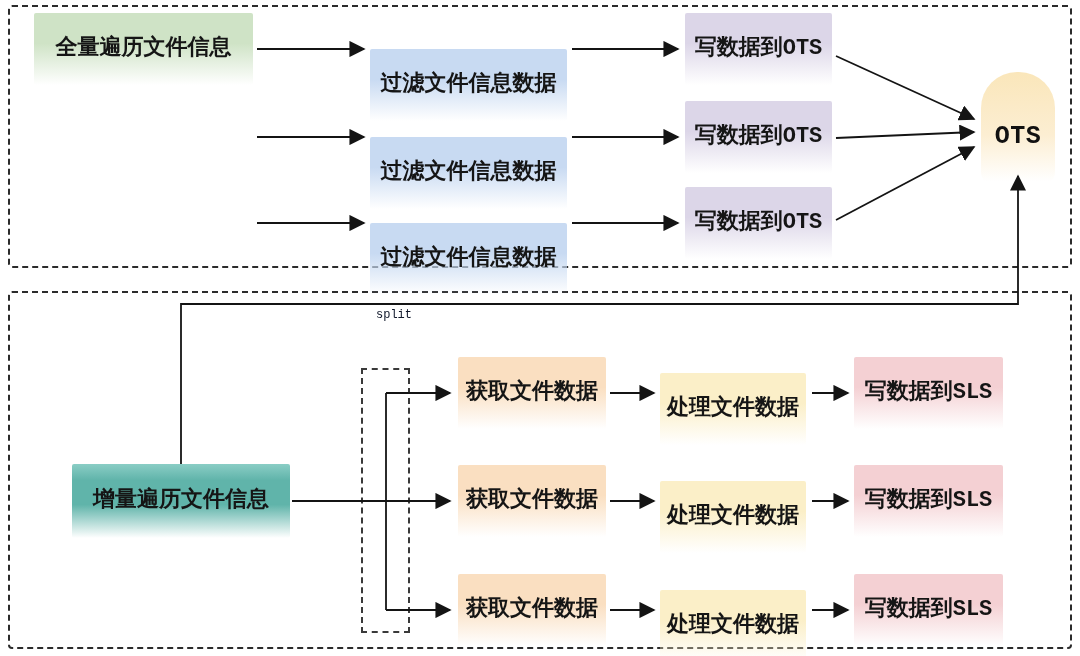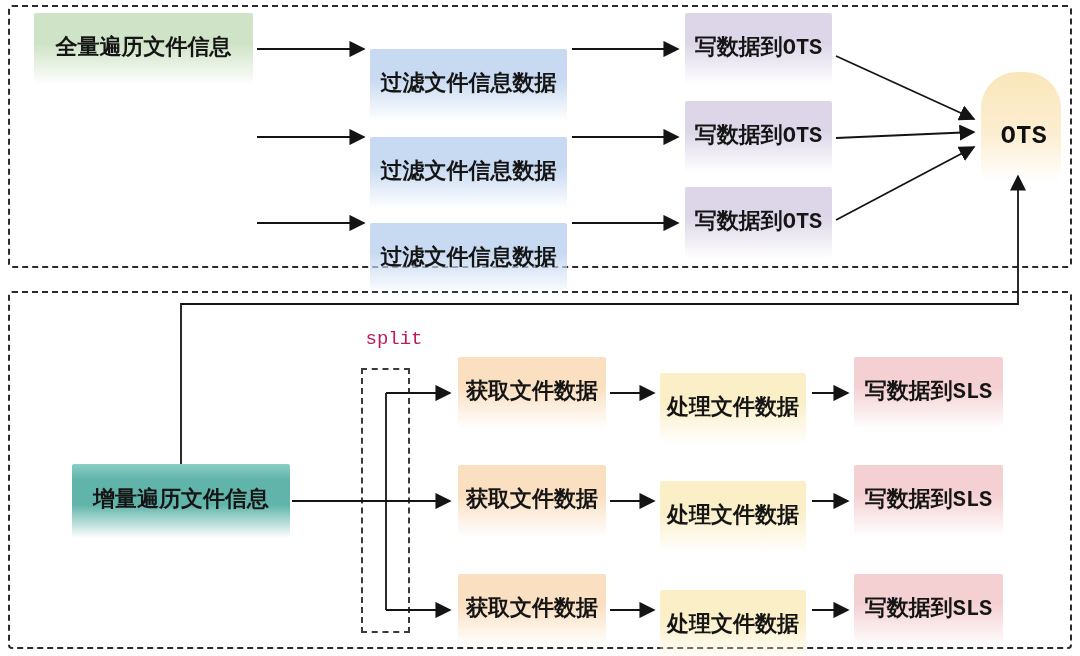--- a/index.html
+++ b/index.html
@@ -31,39 +31,39 @@
   .purple{background:linear-gradient(180deg,var(--c-purple,#dcd6e8) 0%,var(--c-purple,#dcd6e8) 42%,rgba(255,255,255,0) 100%);}
   .orange{background:linear-gradient(180deg,var(--c-orange,#fadfc1) 0%,var(--c-orange,#fadfc1) 42%,rgba(255,255,255,0) 100%);text-align:right;}
   .yellow{background:linear-gradient(180deg,var(--c-yellow,#fbefc8) 0%,var(--c-yellow,#fbefc8) 42%,rgba(255,255,255,0) 100%);margin-top:16px;}
   .pink  {background:linear-gradient(180deg,var(--c-pink,#f4d0d3) 0%,var(--c-pink,#f4d0d3) 42%,rgba(255,255,255,0) 100%);}
   .teal  {background:linear-gradient(180deg,#8acdc5 0%,var(--c-teal,#60b4aa) 22%,var(--c-teal,#60b4aa) 55%,rgba(255,255,255,0) 100%);}
   .cylinder{
     position:absolute;
     left:981px;top:72px;width:74px;height:114px;
     border-radius:36px 36px 14px 14px;
     background:linear-gradient(180deg,var(--c-cream,#fae6ba) 0%,#fceed2 55%,rgba(255,255,255,0) 96%);
-    display:flex;align-items:center;justify-content:center;padding-left:6px;
+    display:flex;align-items:center;justify-content:center;
   }
   .cylinder .db-label{
     font-size:25px;font-weight:700;color:#111;
     letter-spacing:0.5px;
     margin-top:14px;
   }
   .split-group{
     position:absolute;
     left:361px;top:368px;width:49px;height:265px;
     border:2px dashed #3a3a3a;
     box-sizing:border-box;
     background:transparent;
   }
   .split-label{
     position:absolute;
-    left:352px;top:328px;width:84px;
+    left:352px;top:308px;width:84px;
     text-align:center;
-    font-size:19px;font-weight:400;color:#be185d;
+    font-size:12px;font-weight:400;color:#0f172a;
   }
   svg.wires{position:absolute;left:0;top:0;pointer-events:none;}
 </style>
 </head>
 <body>
 
 <div id="canvas">
 
   <div class="container" style="left:8px;top:5px;width:1064px;height:263px;"></div>
   <div class="container" style="left:8px;top:291px;width:1064px;height:358px;"></div>

